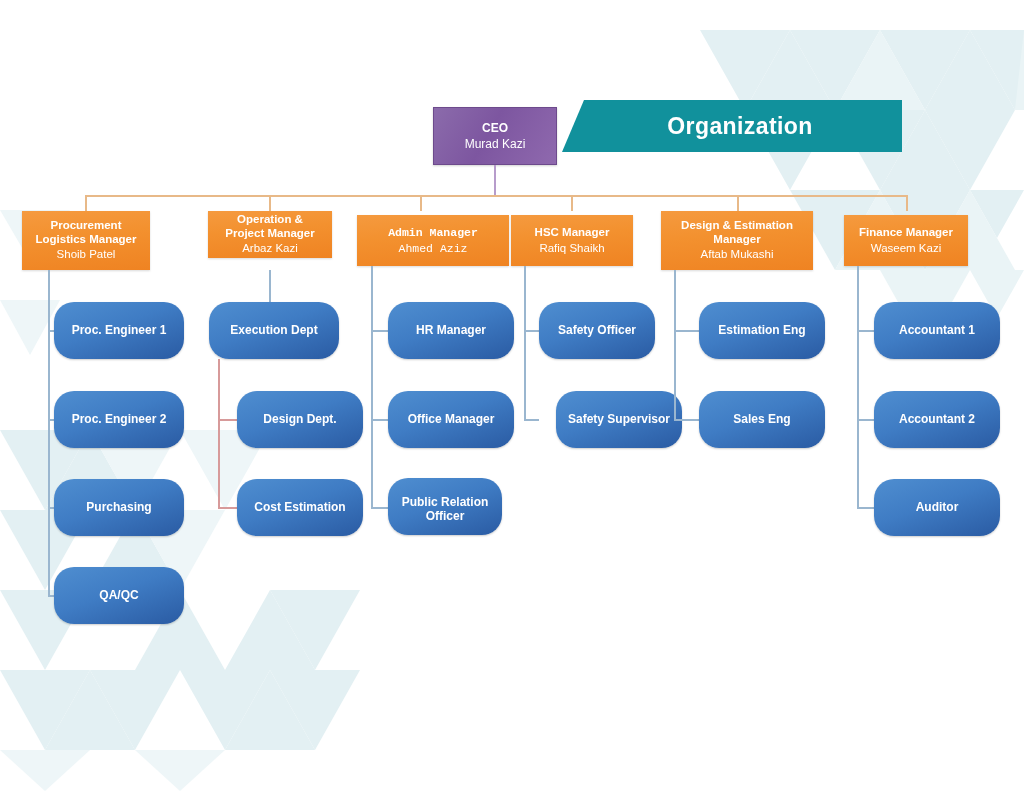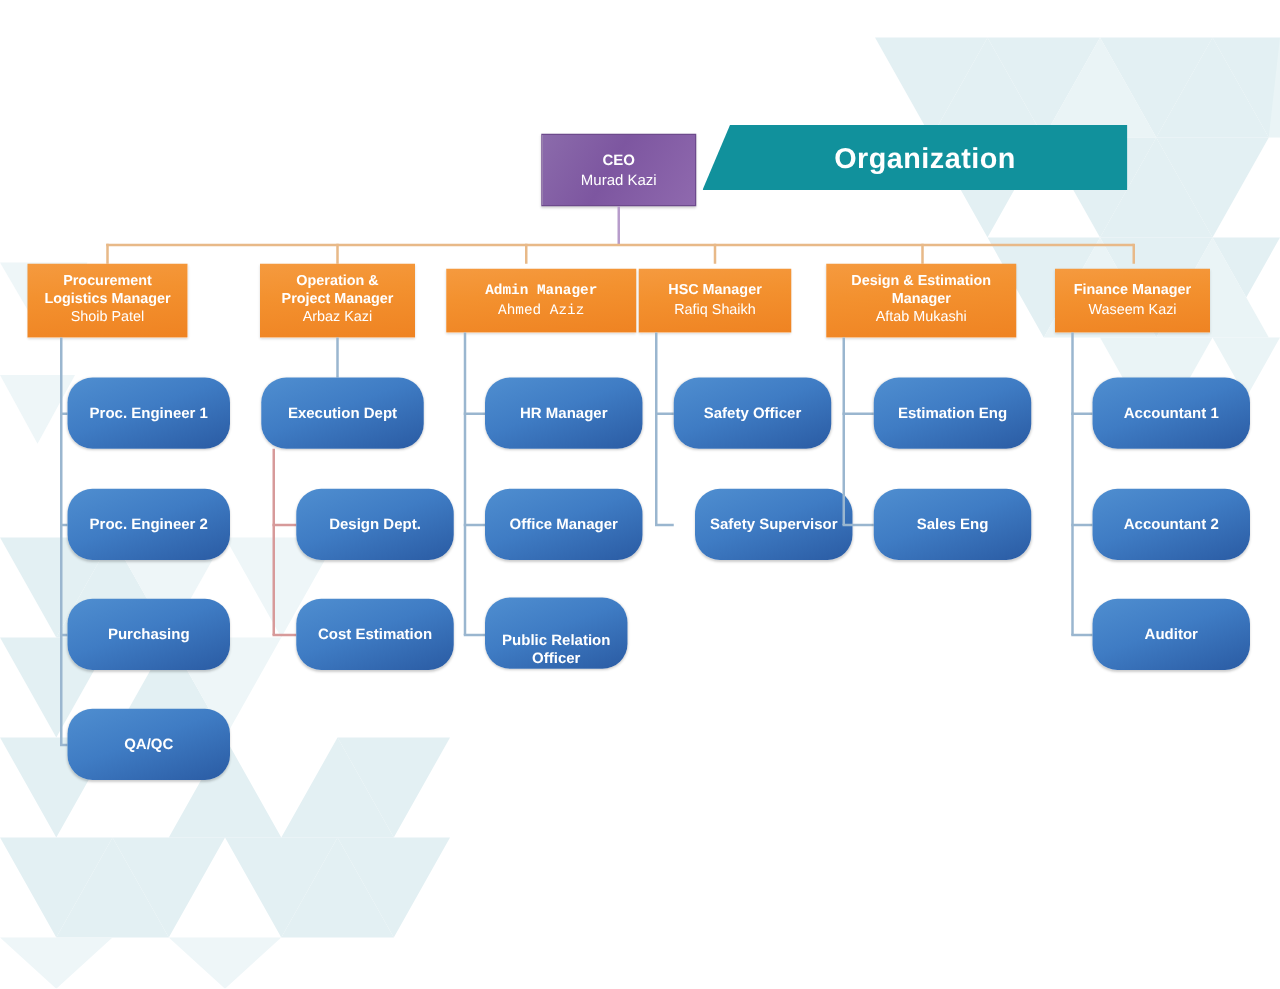--- a/index.html
+++ b/index.html
@@ -49,21 +49,21 @@
   .node {
     position: absolute;
     box-sizing: border-box;
     display: flex;
     flex-direction: column;
     align-items: center;
     justify-content: center;
     text-align: center;
     color: #ffffff;
     line-height: 1.18;
-    padding: 2px 4px;
+    padding: 12px 4px;
   }
   .node .title {
     font-weight: bold;
     font-size: 11.5px;
   }
   .node .person {
     font-weight: normal;
     font-size: 11.5px;
     margin-top: 2px;
   }
@@ -176,21 +176,21 @@
   <div class="conn orange" style="left:571px; top:195px; width:1.5px; height:16px;"></div>
   <div class="conn orange" style="left:737px; top:195px; width:1.5px; height:16px;"></div>
   <div class="conn orange" style="left:906px; top:195px; width:1.5px; height:16px;"></div>
 
   <div class="node manager" style="left:22px; top:211px; width:128px; height:59px;">
     <span class="title">Procurement</span>
     <span class="title">Logistics Manager</span>
     <span class="person">Shoib Patel</span>
   </div>
 
-  <div class="node manager" style="left:208px; top:211px; width:124px; height:59px;">
+  <div class="node manager" style="left:208px; top:211px; width:124px; height:47px;">
     <span class="title">Operation &amp;</span>
     <span class="title">Project Manager</span>
     <span class="person">Arbaz Kazi</span>
   </div>
 
   <div class="node manager" style="left:357px; top:215px; width:152px; height:51px;font-family:Liberation Mono, monospace;">
     <span class="title">Admin Manager</span>
     <span class="person">Ahmed Aziz</span>
   </div>
 
@@ -259,21 +259,21 @@
   </div>
   <div class="node leaf" style="left:388px; top:478px; width:114px; height:57px;justify-content:flex-end;">
     <span class="title">Public Relation</span>
     <span class="title">Officer</span>
   </div>
 
   <div class="conn blue" style="left:524px; top:266px; width:1.5px; height:154px;"></div>
   <div class="conn blue" style="left:524px; top:330px; width:15px; height:1.5px;"></div>
   <div class="conn blue" style="left:524px; top:419px; width:15px; height:1.5px;"></div>
 
-  <div class="node leaf" style="left:539px; top:302px; width:126px; height:57px;">
+  <div class="node leaf" style="left:539px; top:302px; width:116px; height:57px;">
     <span class="title">Safety Officer</span>
   </div>
   <div class="node leaf" style="left:556px; top:391px; width:126px; height:57px;">
     <span class="title">Safety Supervisor</span>
   </div>
 
   <div class="conn blue" style="left:674px; top:270px; width:1.5px; height:150px;"></div>
   <div class="conn blue" style="left:674px; top:330px; width:25px; height:1.5px;"></div>
   <div class="conn blue" style="left:674px; top:419px; width:25px; height:1.5px;"></div>
 

